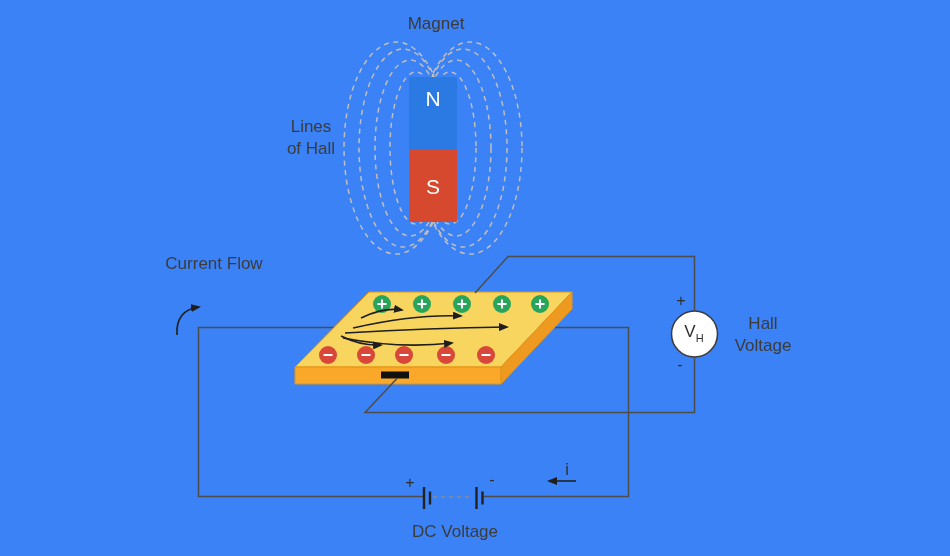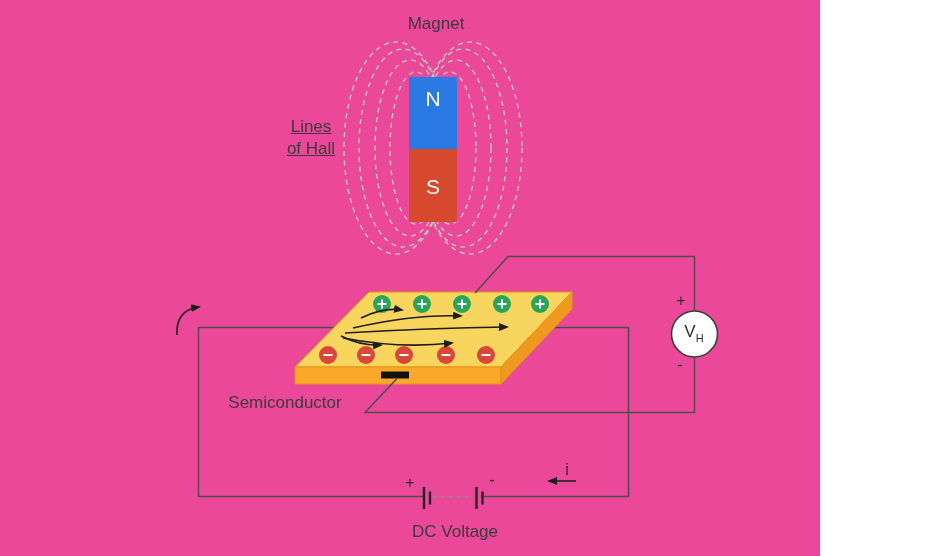--- a/index.html
+++ b/index.html
@@ -1,16 +1,16 @@
 <!DOCTYPE html>
 <html><head>
 <meta charset="utf-8">
 <style>
   html,body{margin:0;padding:0;background:#ffffff;}
-  #stage{position:relative;width:820px;height:556px;background:#ec4899;overflow:hidden;
+  #stage{position:relative;width:950px;height:556px;background:#3b82f6;overflow:hidden;
          font-family:"Liberation Sans",sans-serif;color:#3b3b3b;}
   #diagram-svg{position:absolute;left:0;top:0;}
   .lbl{position:absolute;transform:translateX(-50%);text-align:center;font-size:17px;
        line-height:22px;white-space:nowrap;color:#3b3b3b;}
   .sign{position:absolute;transform:translate(-50%,-50%);font-size:16px;line-height:16px;color:#2e2e2e;}
   .pole{position:absolute;transform:translate(-50%,-50%);font-size:21px;color:#ffffff;}
   .vh{position:absolute;transform:translate(-50%,-54%);font-size:17px;color:#2e2e2e;}
   .vh sub{font-size:11px;}
   .cur{position:absolute;transform:translateX(-50%);font-size:16px;color:#2e2e2e;}
 </style>
@@ -123,32 +123,36 @@
 
     <circle cx="694.5" cy="334" r="23" fill="#ffffff" stroke="#3d3d3d" stroke-width="1.6"></circle>
 
     <path d="M576,481 H549" stroke="#222222" stroke-width="1.6" marker-end="url(#ah)" fill="none"></path>
 
     <path d="M177,335 C176,318 184,309 199,307" stroke="#222222" stroke-width="1.7" marker-end="url(#ah)" fill="none"></path>
   </svg>
 
   <div class="lbl" style="left:436px;top:13px;">Magnet</div>
 
-  <div class="lbl" style="left:311px;top:116px;text-decoration:underline;">
+  <div class="lbl" style="left:311px;top:116px;">
     <div>Lines</div>
     <div>of Hall</div>
   </div>
 
 
   <div class="lbl" style="left:214px;top:253px;">
+    <div>Current Flow</div>
   </div>
 
+  <div class="lbl" style="left:763px;top:313px;">
+    <div>Hall</div>
+    <div>Voltage</div>
+  </div>
 
   <div class="lbl" style="left:285px;top:392px;">
-    <div>Semiconductor</div>
   </div>
 
   <div class="lbl" style="left:455px;top:521px;">DC Voltage</div>
 
   <div class="pole" style="left:433px;top:99px;">N</div>
   <div class="pole" style="left:433px;top:187px;">S</div>
 
   <div class="vh" style="left:694px;top:334px;"><span>V</span><sub>H</sub></div>
 
   <div class="sign" style="left:681px;top:301px;">+</div>

